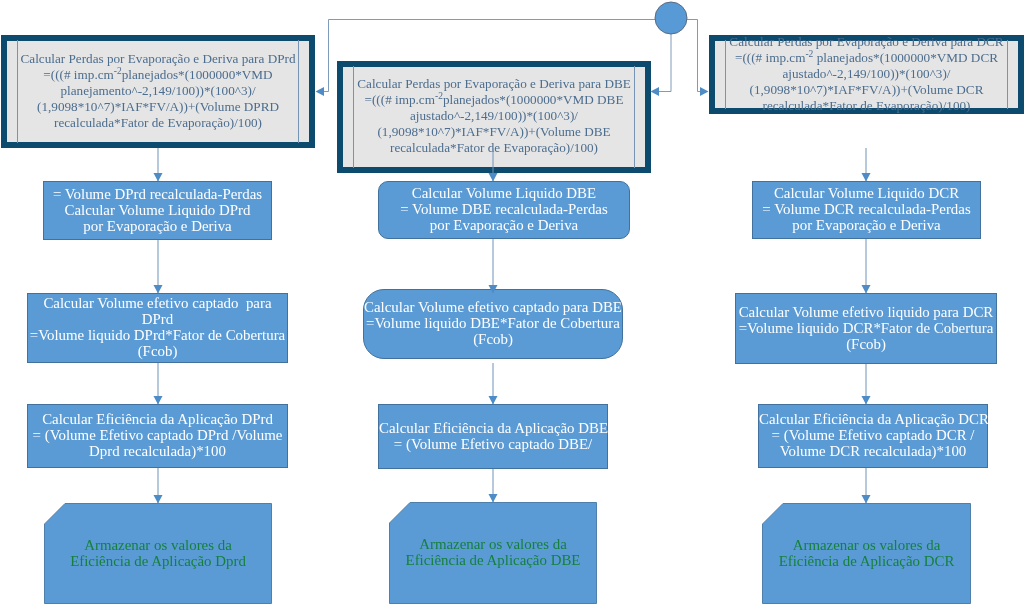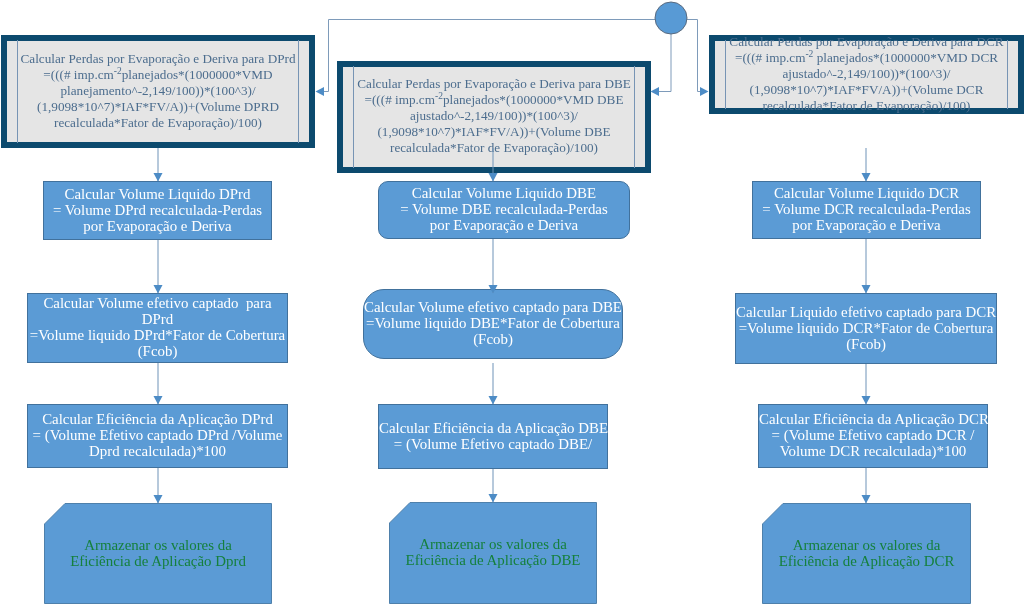--- a/index.html
+++ b/index.html
@@ -51,22 +51,22 @@
       <div class="txt">
         <div>Calcular Perdas por Evaporação e Deriva para DPrd</div>
         <div>=(((# imp.cm<sup>-2</sup>planejados*(1000000*VMD</div>
         <div>planejamento^-2,149/100))*(100^3)/</div>
         <div>(1,9098*10^7)*IAF*FV/A))+(Volume DPRD</div>
         <div>recalculada*Fator de Evaporação)/100)</div>
       </div>
     </div>
     <div class="node proc" style="left:43px;top:181px;width:229px;height:59px;">
       <div class="txt">
+        <div>= Volume DPrd recalculada-Perdas</div>
         <div>Calcular Volume Liquido DPrd</div>
-        <div>= Volume DPrd recalculada-Perdas</div>
         <div>por Evaporação e Deriva</div>
       </div>
     </div>
     <div class="node proc" style="left:27px;top:293px;width:261px;height:70px;">
       <div class="txt">
         <div>Calcular Volume efetivo captado  para</div>
         <div>DPrd</div>
         <div>=Volume liquido DPrd*Fator de Cobertura</div>
         <div>(Fcob)</div>
       </div>
@@ -138,21 +138,21 @@
     </div>
     <div class="node proc" style="left:752px;top:181px;width:229px;height:58px;">
       <div class="txt">
         <div>Calcular Volume Liquido DCR</div>
         <div>= Volume DCR recalculada-Perdas</div>
         <div>por Evaporação e Deriva</div>
       </div>
     </div>
     <div class="node proc" style="left:735px;top:293px;width:262px;height:71px;">
       <div class="txt">
-        <div>Calcular Liquido efetivo captado para DCR</div>
+        <div>Calcular Volume efetivo liquido para DCR</div>
         <div>=Volume liquido DCR*Fator de Cobertura</div>
         <div>(Fcob)</div>
       </div>
     </div>
     <div class="node proc" style="left:751px;top:404px;width:230px;height:64px;margin-left:7px;">
       <div class="txt">
         <div>Calcular Eficiência da Aplicação DCR</div>
         <div>= (Volume Efetivo captado DCR /</div>
         <div>Volume DCR recalculada)*100</div>
       </div>

